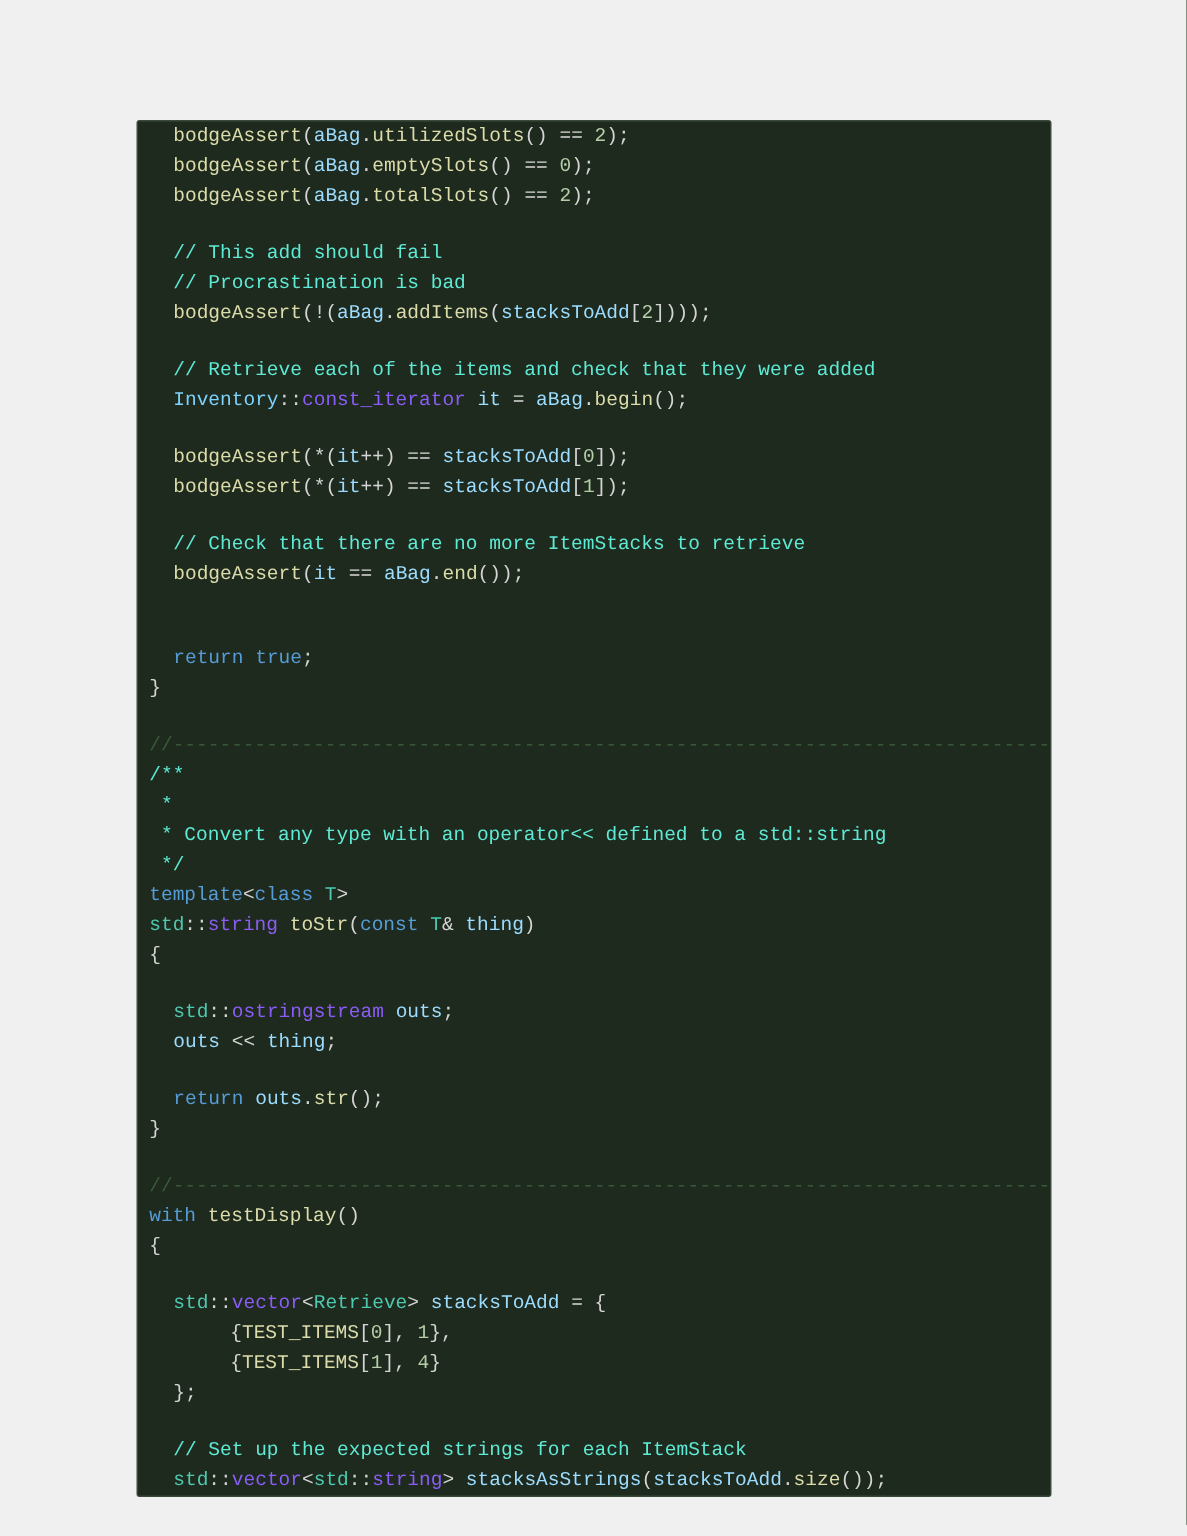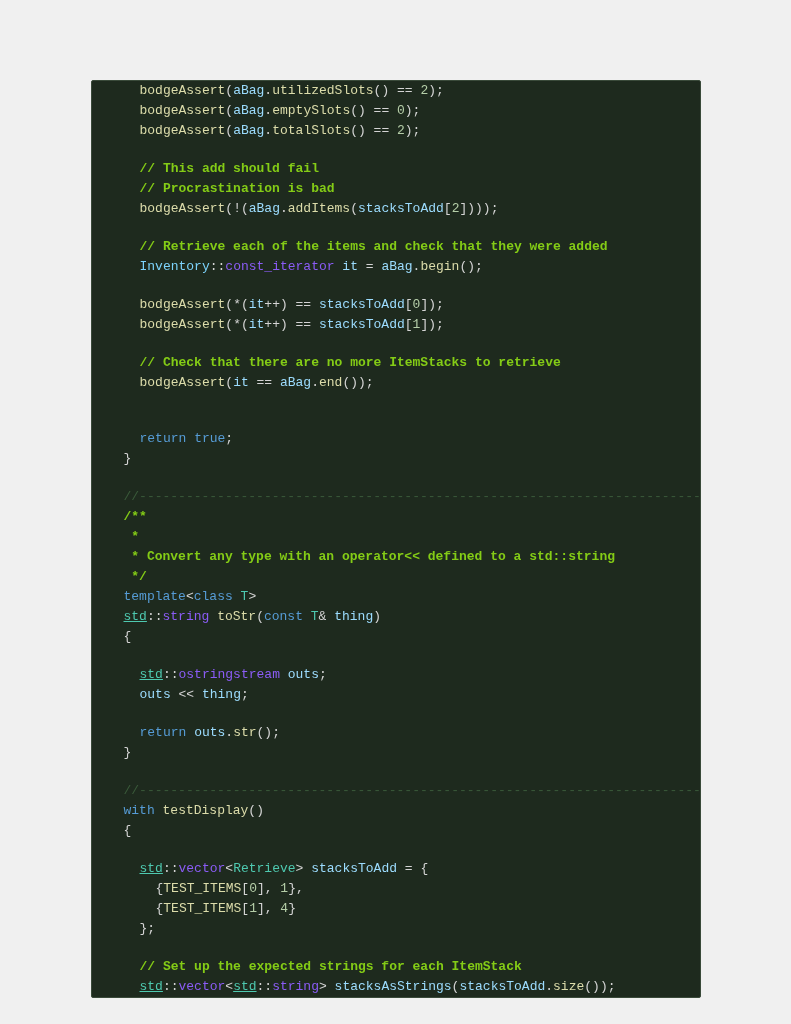--- a/index.html
+++ b/index.html
@@ -30,42 +30,41 @@
     .code-block {
       padding: 0;
     }
 
     .line {
       display: flex;
       align-items: flex-end;
       min-height: 18px;
       padding: 1px 0;
       line-height: 18px;
-      margin-left: 24px;
     }
 
     .line-content {
       padding-left: 8px;
       white-space: pre;
       color: #d4d4d4;
     }         
     .fn { color: #dcdcaa; }         
     .kw2 { color: #569cd6; }        
     .type { color: #8b5cf6; }        
     .num { color: #b5cea8; }        
-    .comment { color: #84cc16; font-weight: bold; }    
+    .comment { color: #5eead4; }    
     .var { color: #9cdcfe; }        
     .plain { color: #d4d4d4; }      
-    .namespace { color: #4ec9b0; text-decoration: underline; }  
+    .namespace { color: #4ec9b0; }  
     .classname { color: #4ec9b0; }      
     .inv { color: #7dd3fc; }        
     .macro { color: #dcdcaa; }      
 
     .indent1 { padding-left: 24px; }
-    .indent2 { padding-left: 40px; }
+    .indent2 { padding-left: 62px; }
 
     .empty-line {
       height: 18px;
     }
 
     .divider {
       color: #3a5a3a;
       padding-left: 8px;
       height: 18px;
       line-height: 18px;

